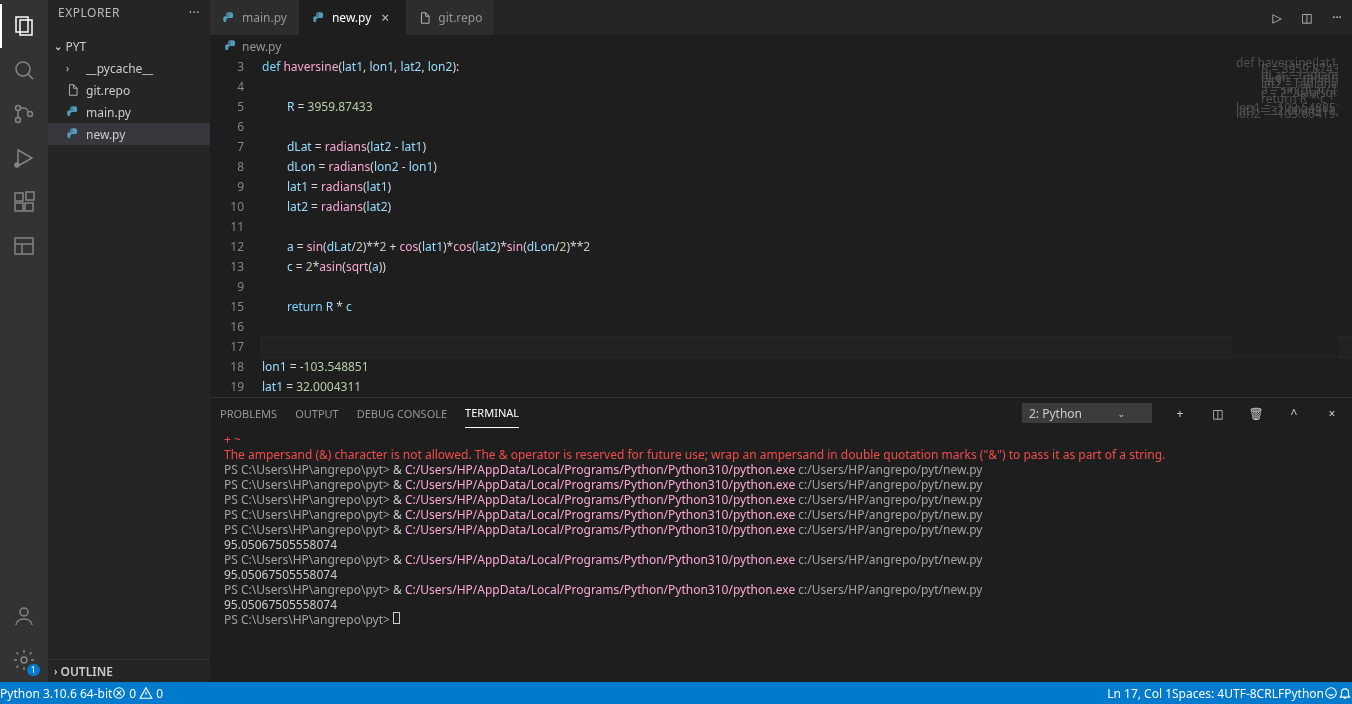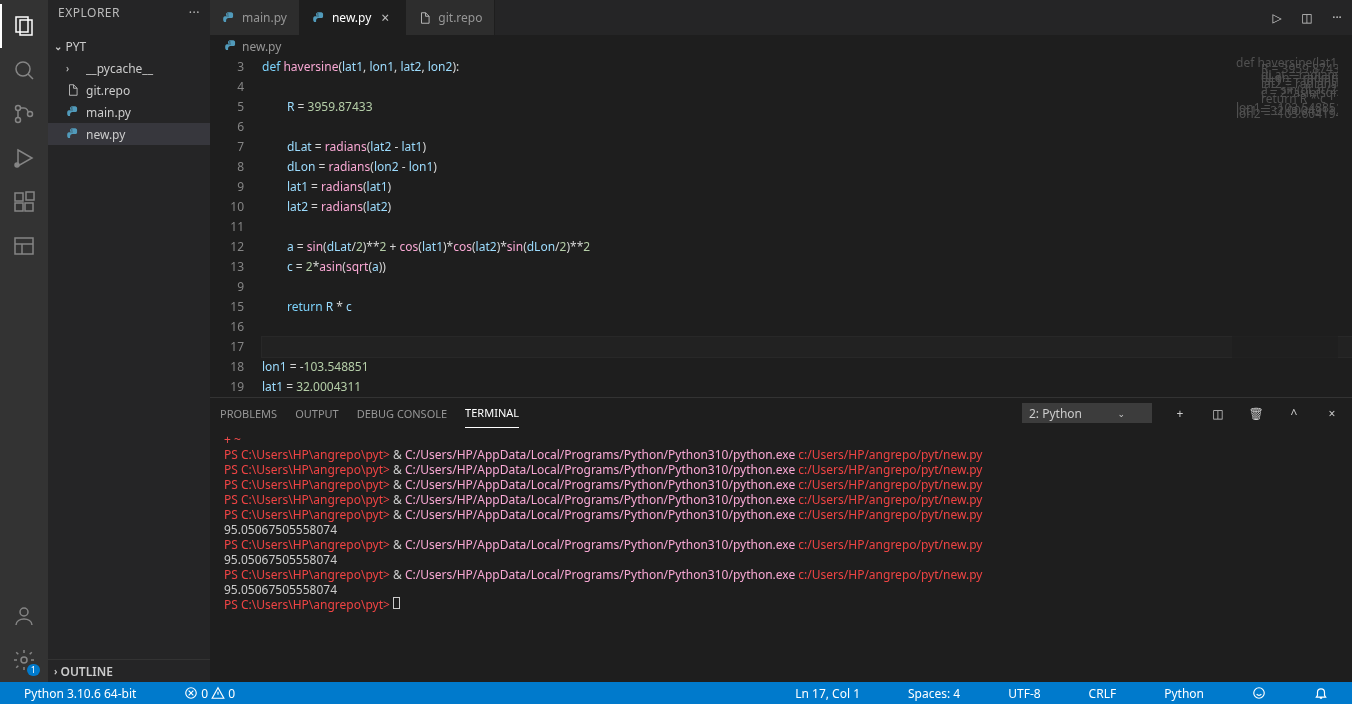--- a/index.html
+++ b/index.html
@@ -41,24 +41,24 @@
 .op{color:#d4d4d4}
 .panel{height:285px;border-top:1px solid #333;display:flex;flex-direction:column;background:#1e1e1e}
 .panel-tabs{height:30px;display:flex;align-items:center;padding:0 10px;gap:18px}
 .panel-tabs .ptab{font-size:11px;color:#969696;cursor:pointer;height:30px;display:flex;align-items:center}
 .panel-tabs .ptab.active{color:#fff;border-bottom:1px solid #fff}
 .panel-tabs .spacer{flex:1}
 .panel-tabs .term-select{background:#3c3c3c;color:#ccc;border:1px solid #3c3c3c;font-size:12px;padding:1px 26px 1px 6px;height:20px;cursor:pointer;min-width:130px;display:flex;align-items:center;justify-content:space-between}
 .panel-tabs .picon{color:#ccc;cursor:pointer;width:20px;text-align:center}
 .terminal{flex:1;padding:4px 10px 4px 14px;font-family:Consolas,monospace;font-size:12px;line-height:15px;color:#ccc;overflow:auto}
 .terminal .err{color:#f14c4c}
-.terminal .path{color:#ef4444}
+.terminal .path{color:#a3a3a3}
 .terminal .exec{color:#f9a8d4}
 .statusbar{height:22px;background:#007acc;color:#fff;display:flex;align-items:center;font-size:12px}
-.statusbar .sitem{padding:0 24px;cursor:pointer;display:flex;align-items:center;gap:3px;height:100%}
+.statusbar .sitem{padding:0 0;cursor:pointer;display:flex;align-items:center;gap:3px;height:100%}
 .statusbar .spacer{flex:1}
 svg{display:block}
 .current-line{background:rgba(255,255,255,.02);outline:1px solid #282828}
 </style>
 </head>
 <body>
 
 <div class="main">
   <div class="activity-bar">
     <div class="icon active">
@@ -259,20 +259,21 @@
             <span style="font-size:9px">⌄</span>
           </div>
           <div class="picon">+</div>
           <div class="picon">◫</div>
           <div class="picon">🗑</div>
           <div class="picon">^</div>
           <div class="picon">×</div>
         </div>
       <div class="terminal" id="terminal">
           <div class="err">+ ~</div>
+          <div class="err">The ampersand (&amp;) character is not allowed. The &amp; operator is reserved for future use; wrap an ampersand in double quotation marks ("&amp;") to pass it as part of a string.</div>
           <div> </div>
           <div><span class="path">PS C:\Users\HP\angrepo\pyt&gt; </span><span>&amp; </span><span class="exec">C:/Users/HP/AppData/Local/Programs/Python/Python310/python.exe</span><span class="path"> c:/Users/HP/angrepo/pyt/new.py</span></div>
           <div><span class="path">PS C:\Users\HP\angrepo\pyt&gt; </span><span>&amp; </span><span class="exec">C:/Users/HP/AppData/Local/Programs/Python/Python310/python.exe</span><span class="path"> c:/Users/HP/angrepo/pyt/new.py</span></div>
           <div><span class="path">PS C:\Users\HP\angrepo\pyt&gt; </span><span>&amp; </span><span class="exec">C:/Users/HP/AppData/Local/Programs/Python/Python310/python.exe</span><span class="path"> c:/Users/HP/angrepo/pyt/new.py</span></div>
           <div><span class="path">PS C:\Users\HP\angrepo\pyt&gt; </span><span>&amp; </span><span class="exec">C:/Users/HP/AppData/Local/Programs/Python/Python310/python.exe</span><span class="path"> c:/Users/HP/angrepo/pyt/new.py</span></div>
           <div><span class="path">PS C:\Users\HP\angrepo\pyt&gt; </span><span>&amp; </span><span class="exec">C:/Users/HP/AppData/Local/Programs/Python/Python310/python.exe</span><span class="path"> c:/Users/HP/angrepo/pyt/new.py</span></div>
           <div>95.05067505558074</div>
           <div><span class="path">PS C:\Users\HP\angrepo\pyt&gt; </span><span>&amp; </span><span class="exec">C:/Users/HP/AppData/Local/Programs/Python/Python310/python.exe</span><span class="path"> c:/Users/HP/angrepo/pyt/new.py</span></div>
           <div>95.05067505558074</div>
           <div><span class="path">PS C:\Users\HP\angrepo\pyt&gt; </span><span>&amp; </span><span class="exec">C:/Users/HP/AppData/Local/Programs/Python/Python310/python.exe</span><span class="path"> c:/Users/HP/angrepo/pyt/new.py</span></div>

